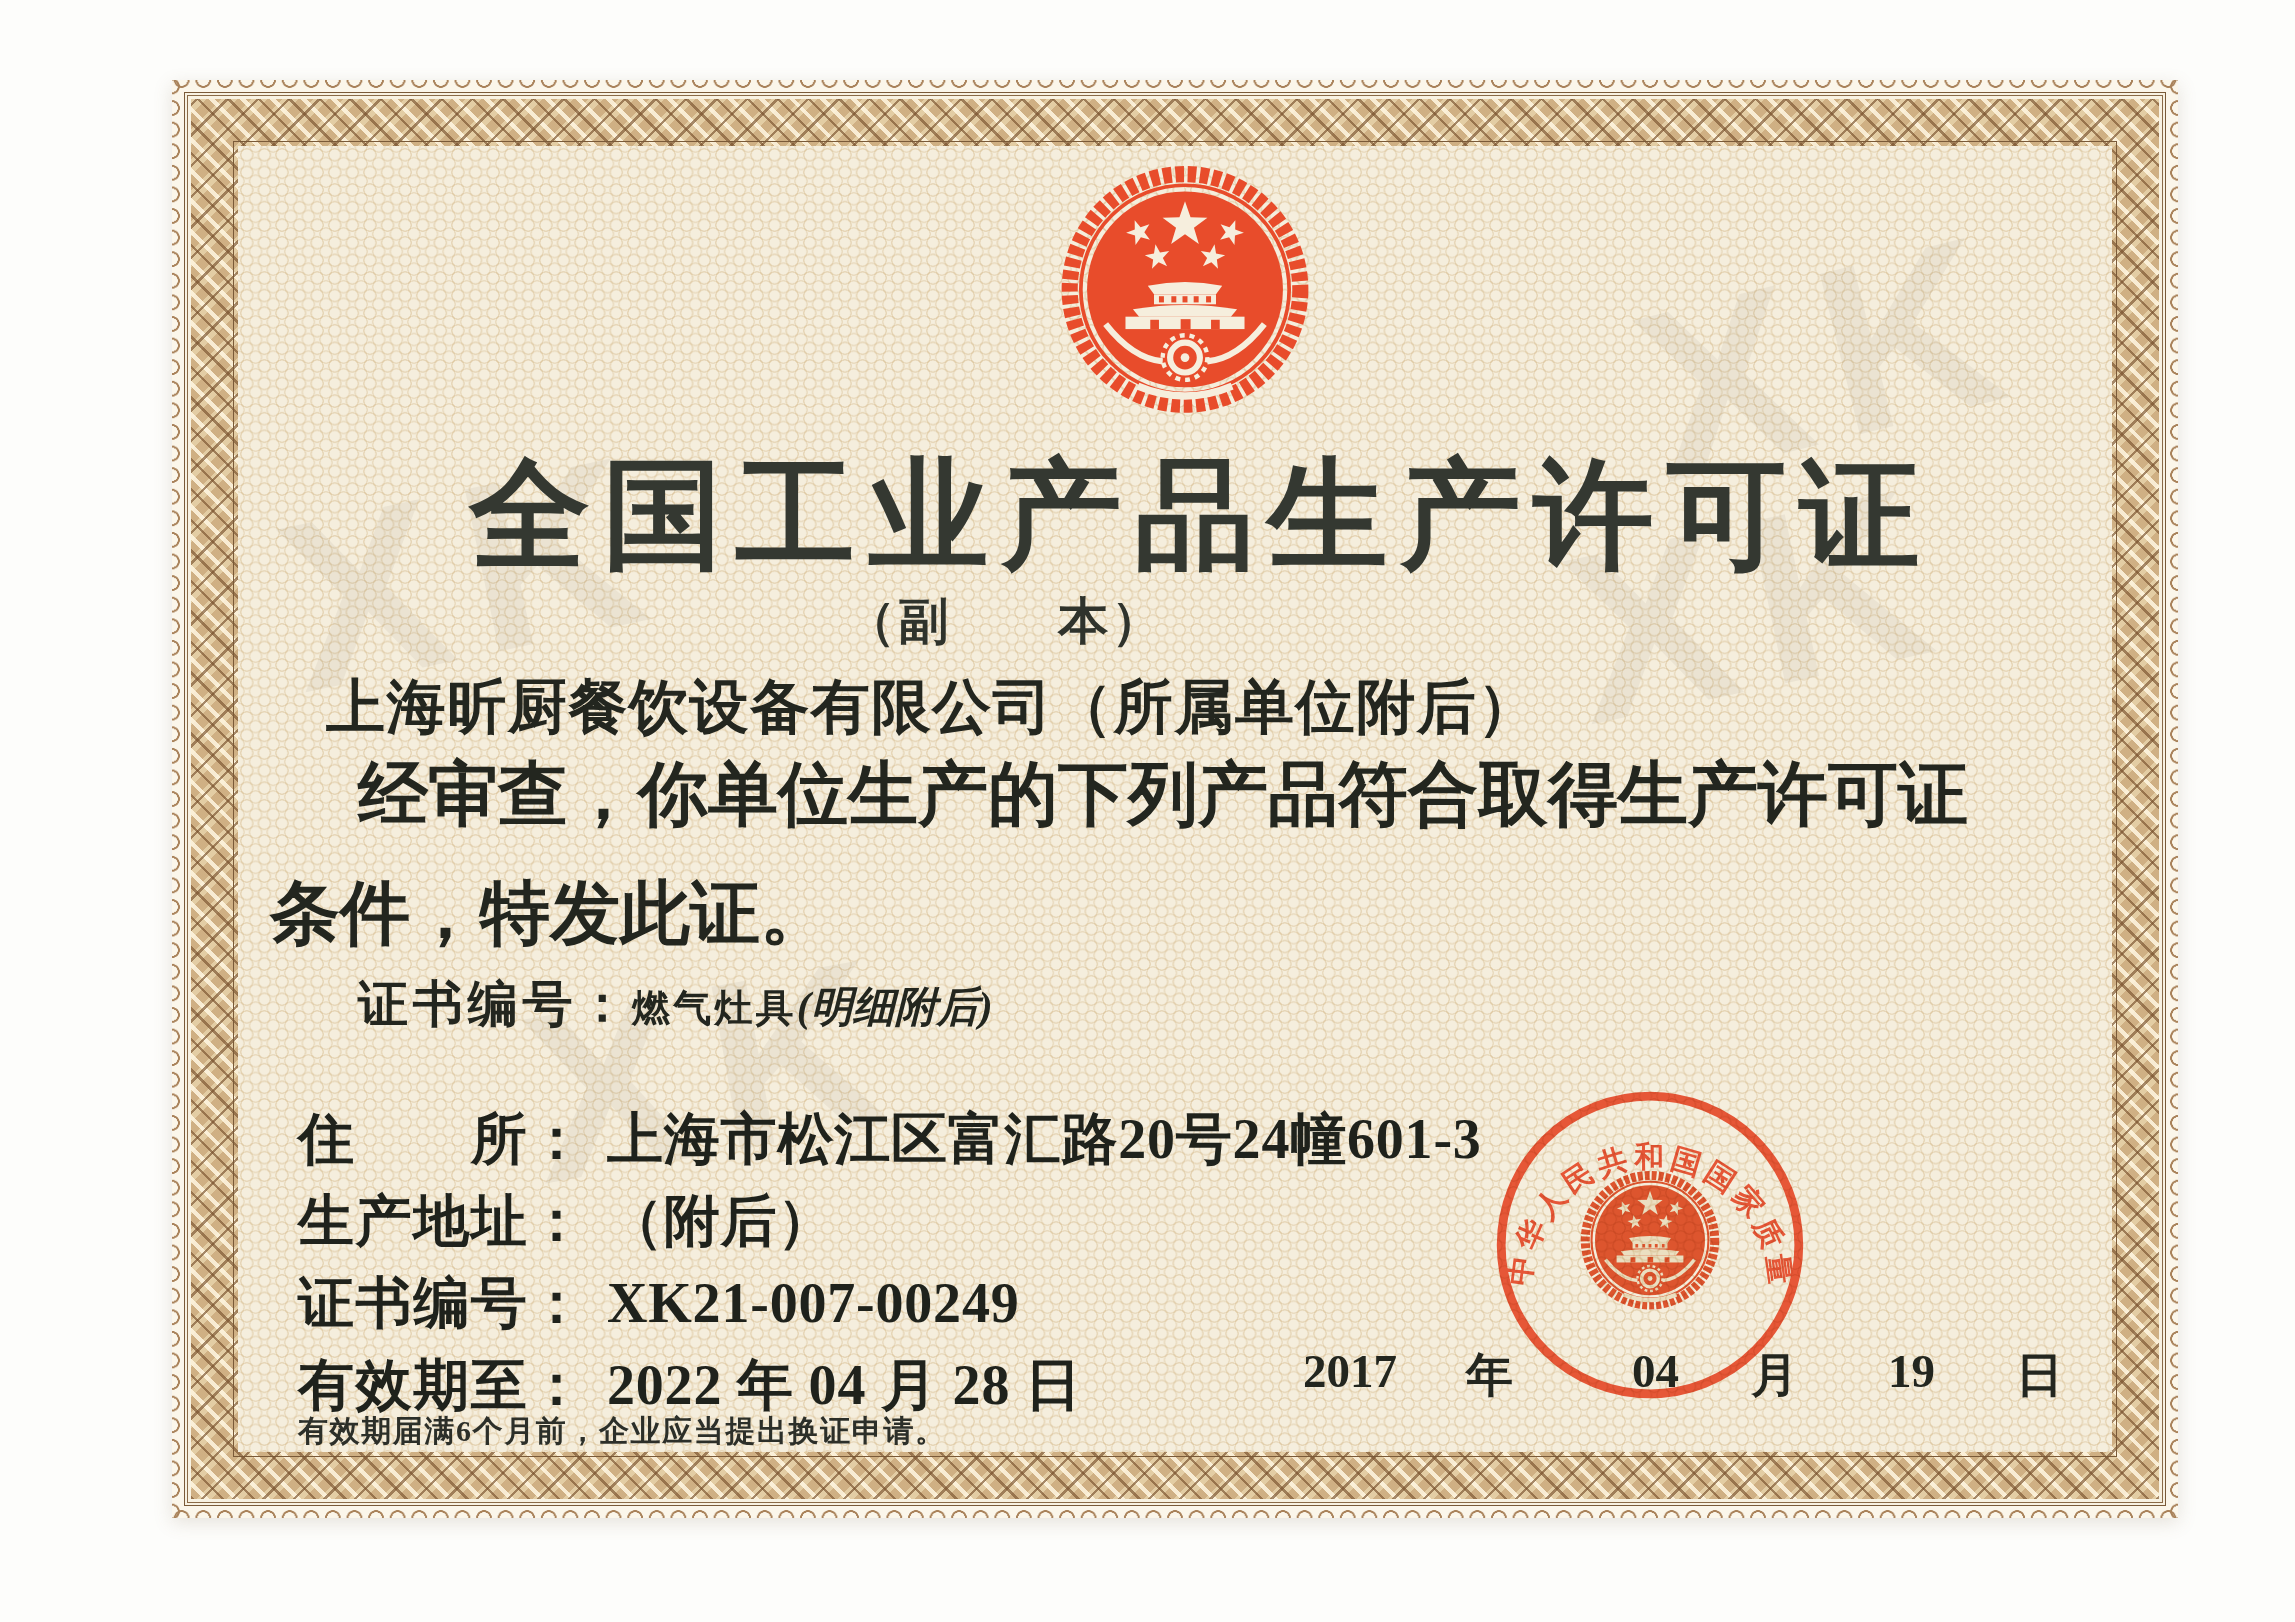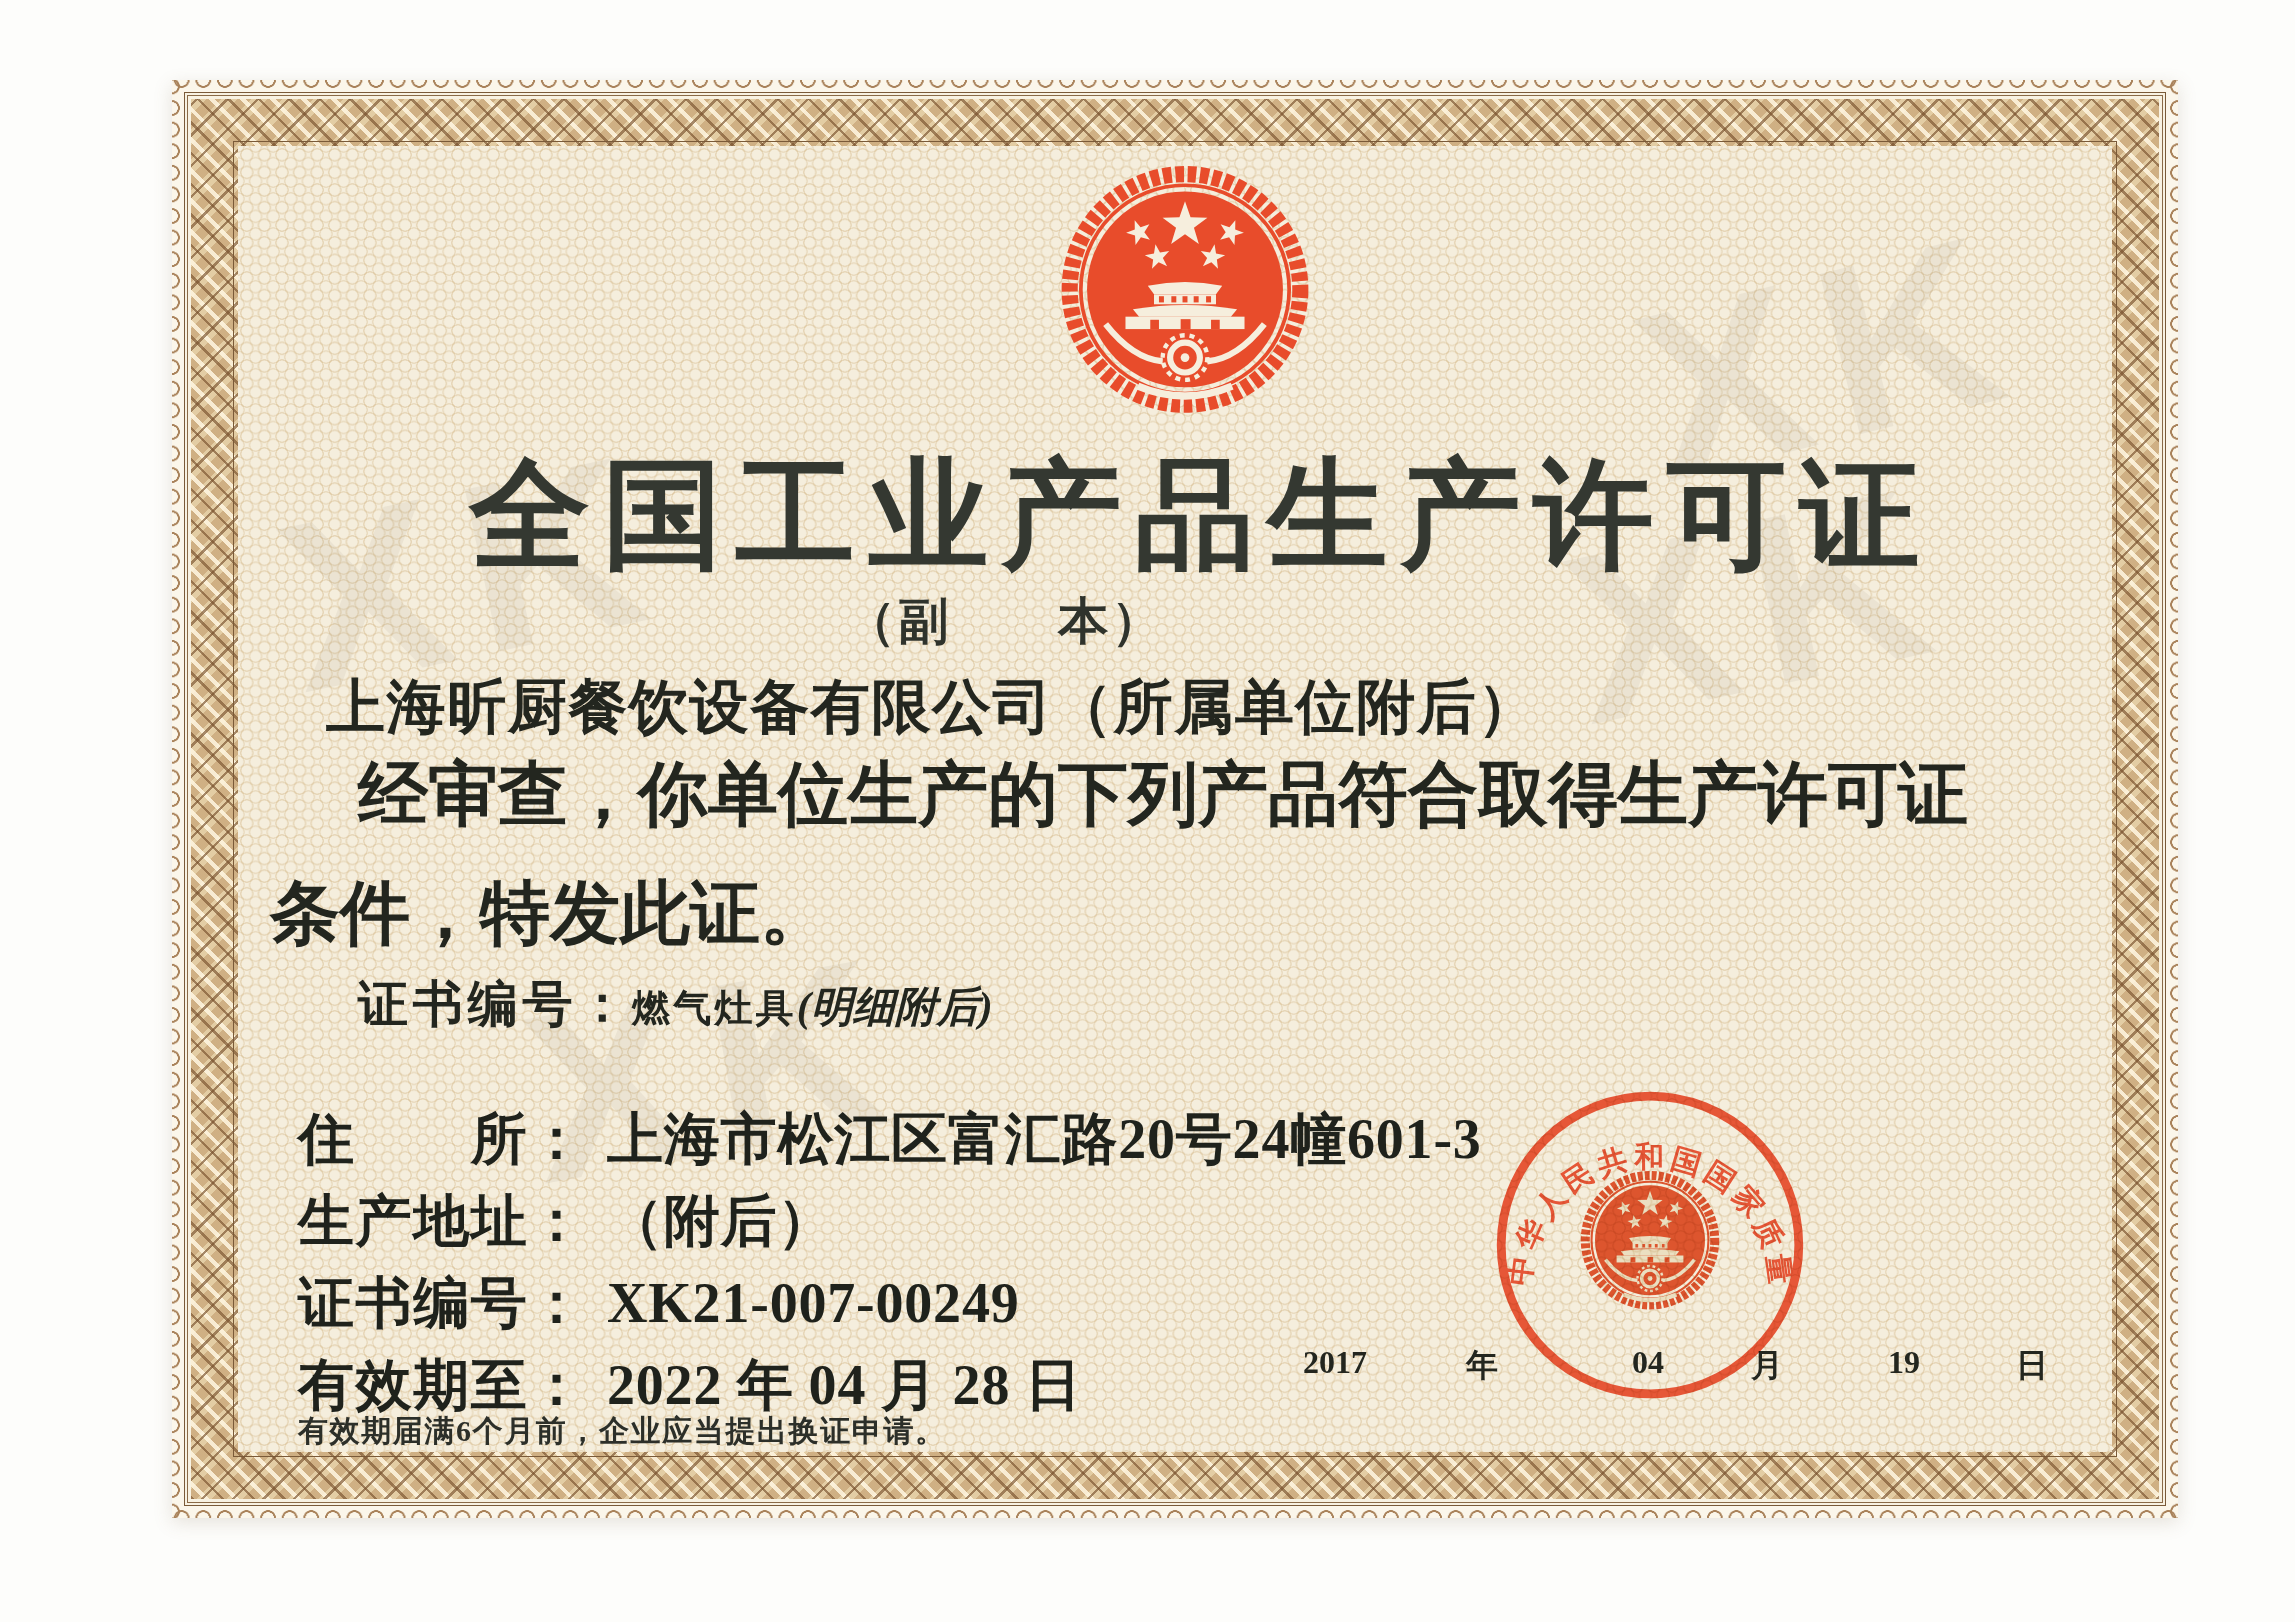--- a/index.html
+++ b/index.html
@@ -67,21 +67,21 @@
   .product .sub{font-size:42px;font-style:italic;}
   .row{color:#1f221c;font-weight:700;font-size:56px;}
   .row .lbl{letter-spacing:1.6px;}
   .row .val{margin-left:21px;letter-spacing:0.8px;}
   .row0{left:60px;top:956px;}
   .row1{left:60px;top:1038px;}
   .row2{left:60px;top:1120px;}
   .row3{left:60px;top:1202px;}
   .note{left:60px;top:1265px;font-size:30px;font-weight:600;color:#2c2f29;letter-spacing:1.6px;}
   .dateline{left:0;top:1198px;width:100%;height:72px;}
-  .dateline span{position:absolute;font-size:32px;font-weight:600;color:#23261f;}
+  .dateline span{position:absolute;font-size:47px;font-weight:600;color:#23261f;}
   .d-year{left:1065px;}  .d-yu{left:1228px;}
   .d-month{left:1394px;} .d-mu{left:1513px;}
   .d-day{left:1650px;}   .d-du{left:1778px;}
   
   .wm{
     position:absolute;font-family:"Liberation Sans","DejaVu Sans",sans-serif;
     font-size:240px;font-weight:700;letter-spacing:24px;
     color:rgba(150,138,116,0.10);pointer-events:none;
   }
   .wm1{left:1402px;top:72px; transform:rotate(-14deg);}

